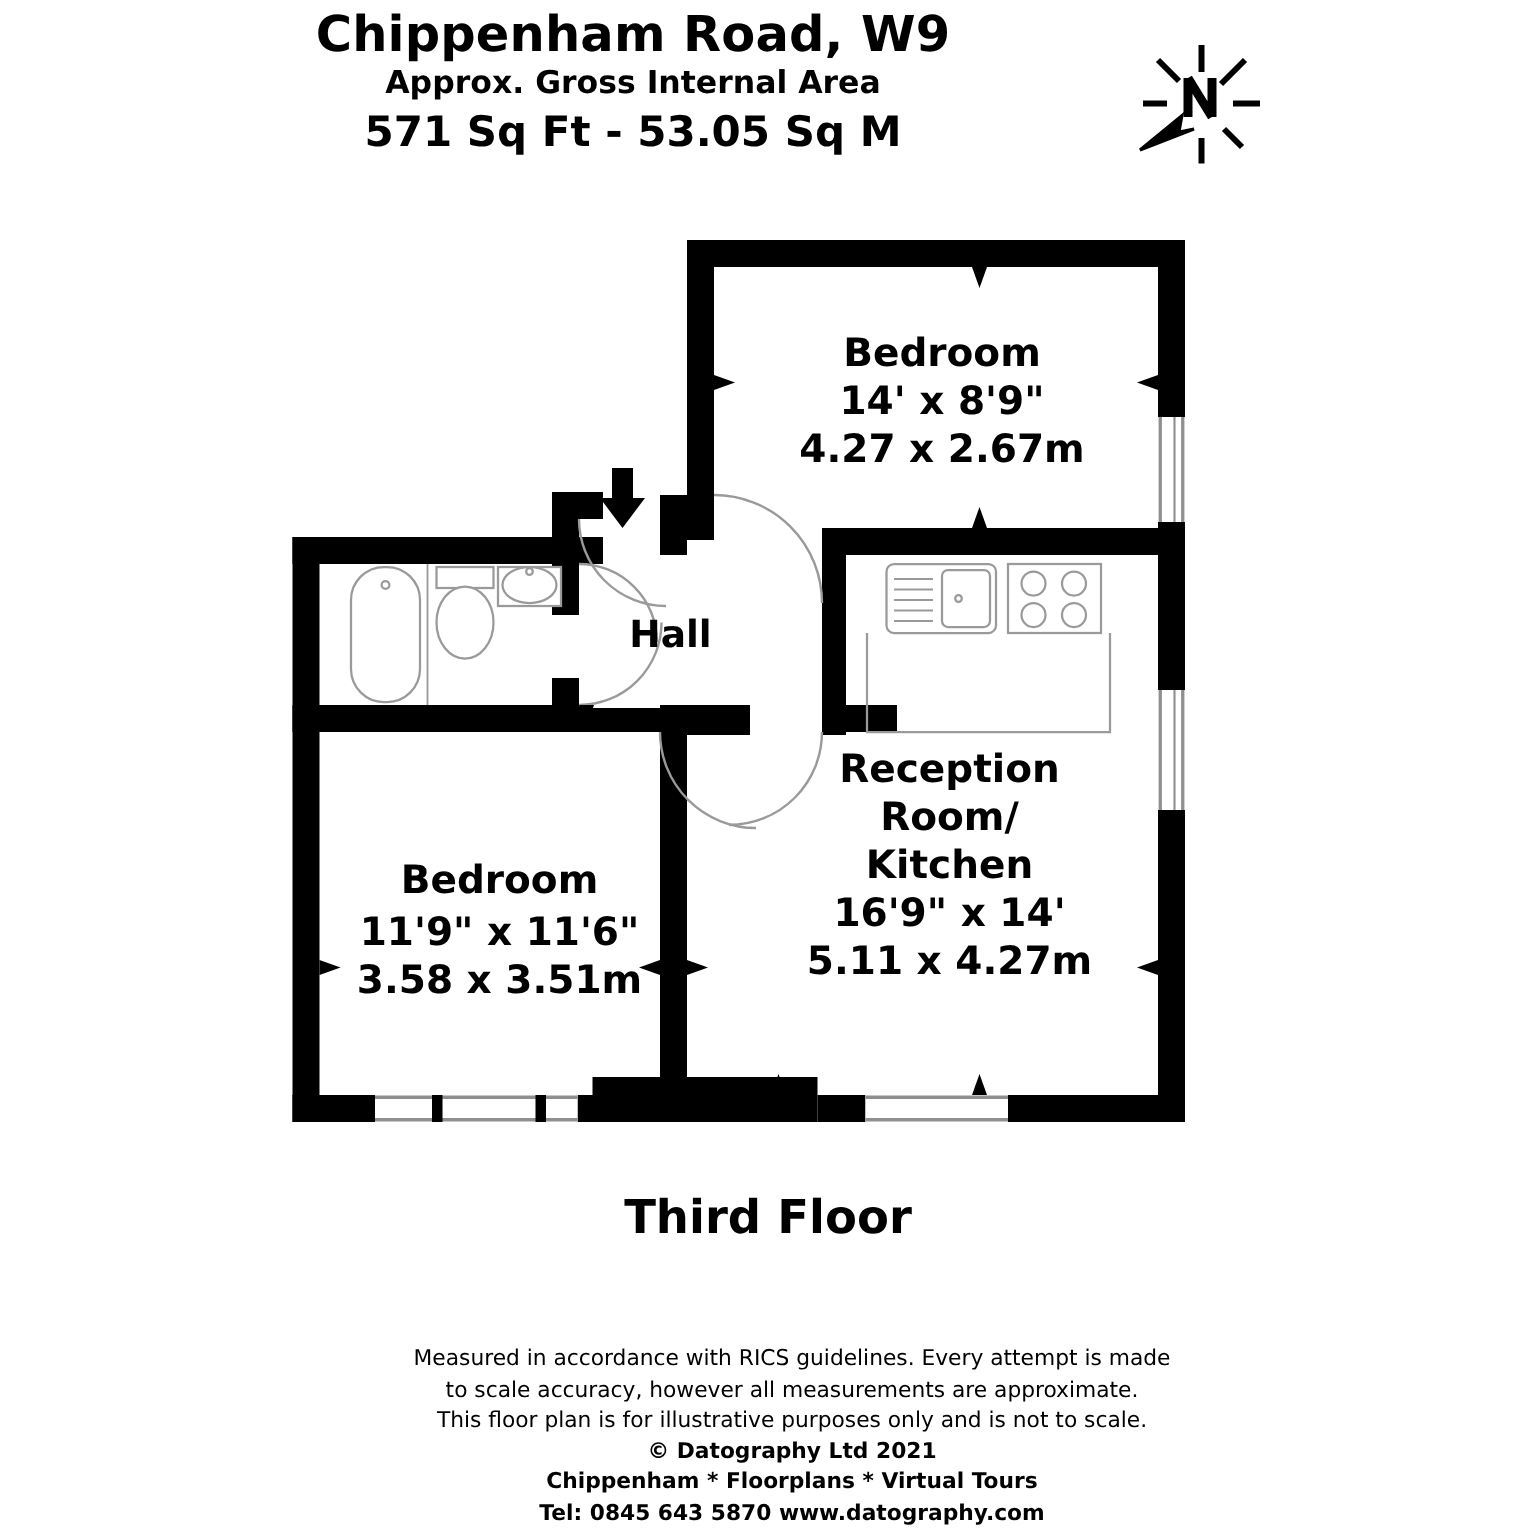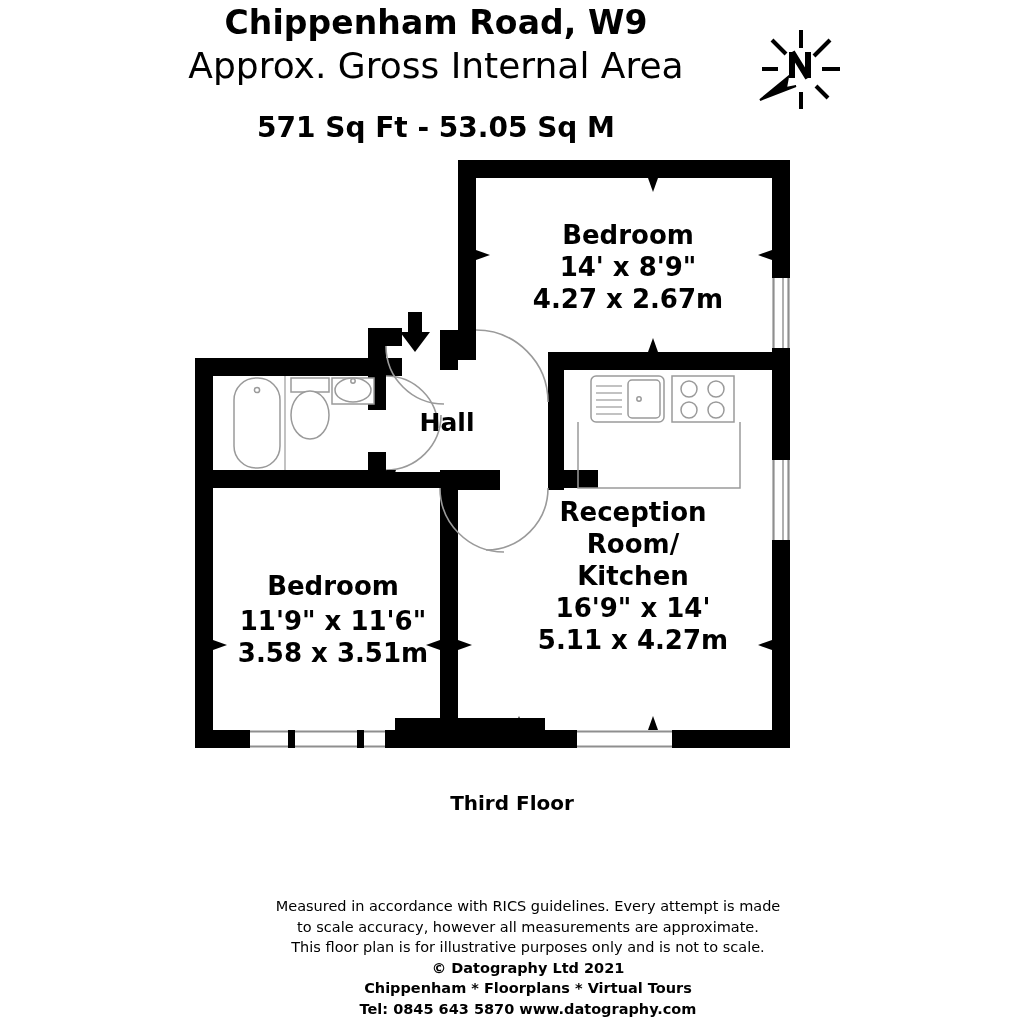--- a/index.html
+++ b/index.html
@@ -17,38 +17,36 @@
   }
 
   
   .header {
     position: absolute;
     left: 0;
     top: 0;
     width: 844px;
     text-align: center;
     padding-top: 4px;
-    padding-left: 14px;
   }
   .title-main {
     font-size: 33px;
     font-weight: bold;
     letter-spacing: 0.1px;
     line-height: 1.16;
   }
   .title-sub {
-    font-size: 36px;
-    font-weight: normal;
+    font-size: 21px;
+    font-weight: bold;
     line-height: 1.32;
   }
   .title-area {
     font-size: 28px;
     font-weight: bold;
     line-height: 1.32;
-    margin-top: 20px;
   }
 
   
   .compass {
     position: absolute;
     left: 748px;
     top: 22px;
     width: 104px;
     height: 96px;
   }
@@ -64,21 +62,21 @@
 
   
   .floor-caption {
     position: absolute;
     left: 0;
     top: 788px;
     width: 1024px;
     text-align: center;
   }
   .floor-line {
-    font-size: 20px;
+    font-size: 31px;
     font-weight: bold;
     line-height: 1.55;
   }
 
   
   .footer {
     position: absolute;
     left: 16px;
     top: 896px;
     width: 1024px;

